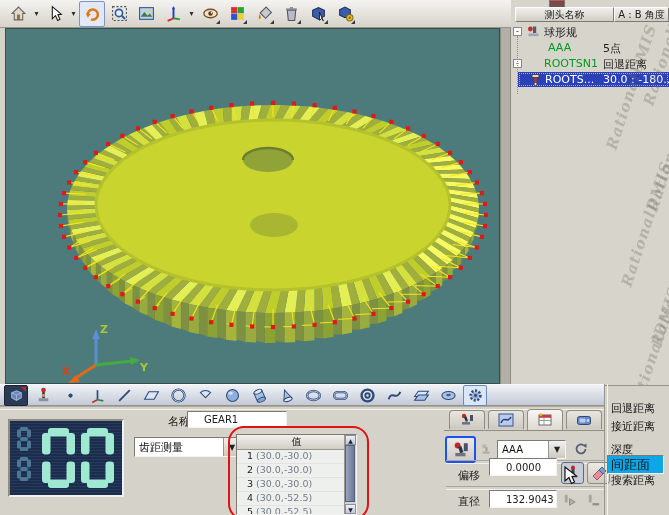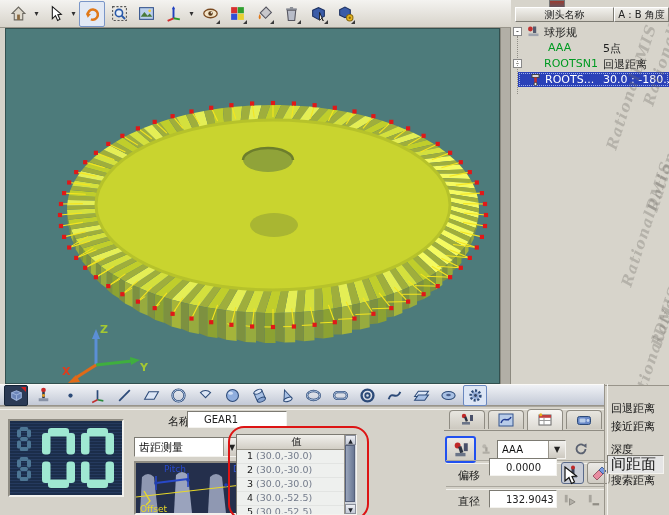--- a/index.html
+++ b/index.html
@@ -55,21 +55,21 @@
   .annot-blue{border:2px solid #2050f0 !important;border-radius:6px;}
   
   .tab{position:absolute;top:4px;width:36px;height:19px;background:linear-gradient(#e8e6e0,#cdc9c0);border:1px solid #8f8c83;border-bottom:none;border-radius:4px 4px 0 0;display:flex;align-items:center;justify-content:center;box-sizing:border-box;}
   .tab.on{background:linear-gradient(#f7f6f3,#dcd9d2);height:21px;top:3px;z-index:2;}
   #tabline{position:absolute;left:444px;top:24px;width:160px;height:1px;background:#8f8c83;}
   .ibtn{position:absolute;display:flex;align-items:center;justify-content:center;background:linear-gradient(#eceae6,#cfcbc2);border:1px solid #8f8c83;border-radius:3px;box-sizing:border-box;}
   .ibtn.flat{background:transparent;border-color:transparent;}
   .hr{position:absolute;height:2px;border-top:1px solid #aaa79e;border-bottom:1px solid #f2f1ed;}
   #vdivider{position:absolute;left:604px;top:384px;width:2px;height:131px;border-left:1px solid #98948a;border-right:1px solid #f4f3ef;}
   .param{position:absolute;left:611px;font-size:11px;color:#141414;white-space:nowrap;}
-  .parambox{position:absolute;left:607px;width:57px;height:19px;background:#e5e5e5;border:1px solid;border-color:#7c7a72 #f4f3ef #f4f3ef #7c7a72;font-size:15px;display:flex;align-items:center;padding-left:3px;box-sizing:border-box;color:#141414;}
+  .parambox{position:absolute;left:607px;width:57px;height:19px;background:#0ea5e9;border:1px solid;border-color:#7c7a72 #f4f3ef #f4f3ef #7c7a72;font-size:13px;display:flex;align-items:center;padding-left:3px;box-sizing:border-box;color:#141414;}
   #cursor{position:absolute;left:561px;top:466px;z-index:50;pointer-events:none;}
 </style>
 </head>
 <body>
 
 <div id="app">
 
   <div id="top-toolbar">
       <div class="tbtn">
         <svg width="17" height="17" viewBox="0 0 16 16">
@@ -727,38 +727,20 @@
     </div>
 
     <span class="lab" style="left:160px;top:8px">名称</span>
     <div class="field" style="left:187px;top:5px;width:100px;height:17px">GEAR1</div>
 
     <div class="combo" style="left:134px;top:31px;width:107px;height:20px">
       <span class="cv">齿距测量</span>
       <span class="cbtn">▼</span>
     </div>
 
-    <div id="diagram">
-      <svg width="106" height="50" viewBox="0 0 106 50">
-        <path d="M4 50 L6 14 Q12 8 18 14 L22 50 Z" fill="#8f98b2"></path>
-        <path d="M38 50 L40 12 Q46 6 52 12 L56 50 Z" fill="#9aa3bd"></path>
-        <path d="M72 50 L74 14 Q80 8 86 14 L90 50 Z" fill="#8f98b2"></path>
-        <line x1="0" y1="34" x2="106" y2="22" stroke="#e8d828" stroke-width="1.2"></line>
-        <line x1="20" y1="20" x2="52" y2="16" stroke="#2848c8" stroke-width="1.8"></line>
-        <line x1="20" y1="13" x2="20" y2="27" stroke="#2848c8" stroke-width="1.6"></line>
-        <line x1="52" y1="10" x2="52" y2="24" stroke="#2848c8" stroke-width="1.6"></line>
-        <polyline points="8,28 14,38 10,42" fill="none" stroke="#e8d828" stroke-width="1.4"></polyline>
-        <circle cx="20" cy="20" r="1.8" fill="#2040b0"></circle>
-        <circle cx="52" cy="17" r="1.8" fill="#2040b0"></circle>
-        <circle cx="90" cy="22" r="1.8" fill="#2040b0"></circle>
-        <text x="28" y="9" fill="#2848c8" font-size="9">Pitch</text>
-        <text x="4" y="49" fill="#e8d828" font-size="9">Offset</text>
-        <text x="97" y="9" fill="#3858d8" font-size="9">D</text>
-      </svg>
-    </div>
 
     <div id="vlist">
       <div class="vh">值</div>
       <div id="vrows">
           <div class="vrow">
             <span class="vi">1</span>
             <span class="vv">(30.0,-30.0)</span>
           </div>
           <div class="vrow">
             <span class="vi">2</span>

